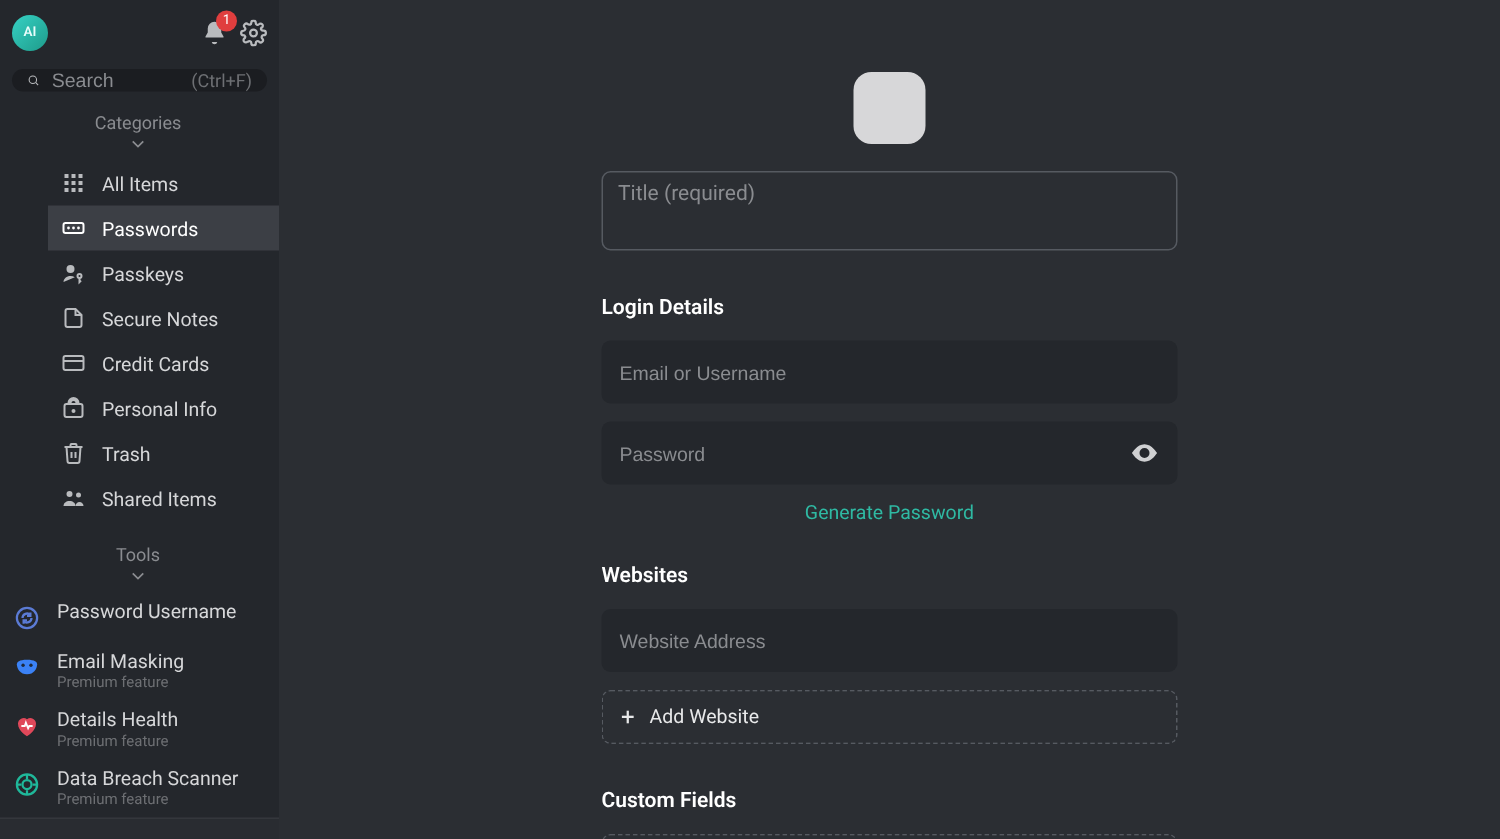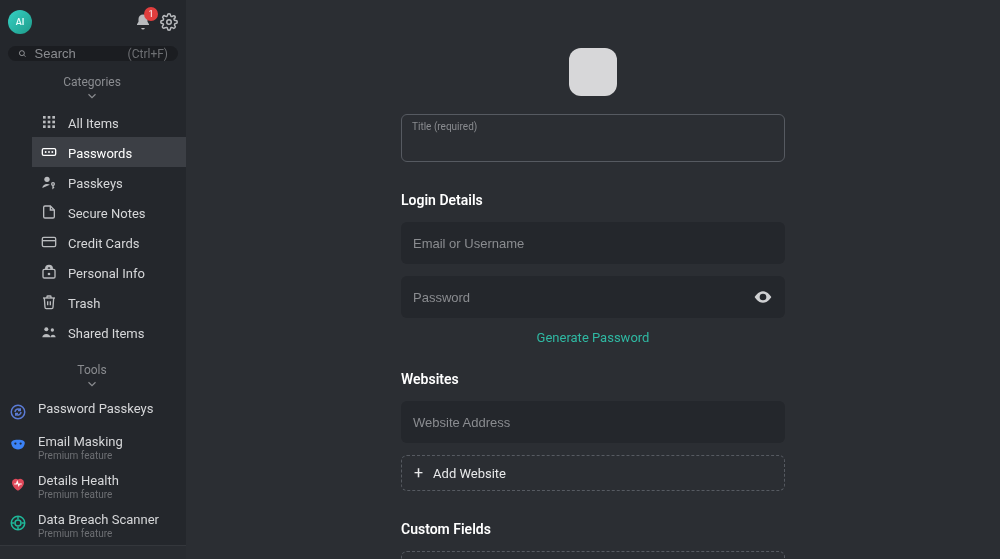--- a/index.html
+++ b/index.html
@@ -127,21 +127,21 @@
     border-radius:12px;
     margin: 0 auto 18px auto;
   }
   .title-input-wrap {
     border:1px solid #565a61;
     border-radius:6px;
     padding: 6px 10px 10px 10px;
     margin-bottom: 30px;
   }
   .title-label {
-    font-size:10px;
+    font-size:14px;
     color:#8a8c90;
   }
   .title-input {
     width:100%; background:transparent; border:none; outline:none;
     color:#fff; font-size:14px; margin-top:2px;
   }
 
   .section-title {
     font-size:14px; font-weight:600; color:#fff;
     margin-bottom:14px;
@@ -322,21 +322,21 @@
   <div class="tool-item">
     <span class="tool-icon">
         <svg width="18" height="18" viewBox="0 0 24 24" fill="none" stroke="#5b7bd5" stroke-width="2">
           <circle cx="12" cy="12" r="9"></circle>
           <path d="M8 12a4 4 0 0 1 7-2.6M16 12a4 4 0 0 1-7 2.6"></path>
           <polyline points="15 7 15 10 12 10" stroke="#5b7bd5"></polyline>
           <polyline points="9 17 9 14 12 14" stroke="#5b7bd5"></polyline>
         </svg>
       </span>
     <span class="tool-text">
-      <span class="tool-title">Password Passkeys</span>
+      <span class="tool-title">Password Username</span>
     </span>
   </div>
   <div class="tool-item">
     <span class="tool-icon">
         <svg width="18" height="18" viewBox="0 0 24 24" fill="#3b82f6">
           <path d="M3 9c0-2 2-4 9-4s9 2 9 4c0 4-3 9-9 9S3 13 3 9z"></path>
           <circle cx="8.5" cy="10" r="1.5" fill="#1e293b"></circle>
           <circle cx="15.5" cy="10" r="1.5" fill="#1e293b"></circle>
         </svg>
       </span>

